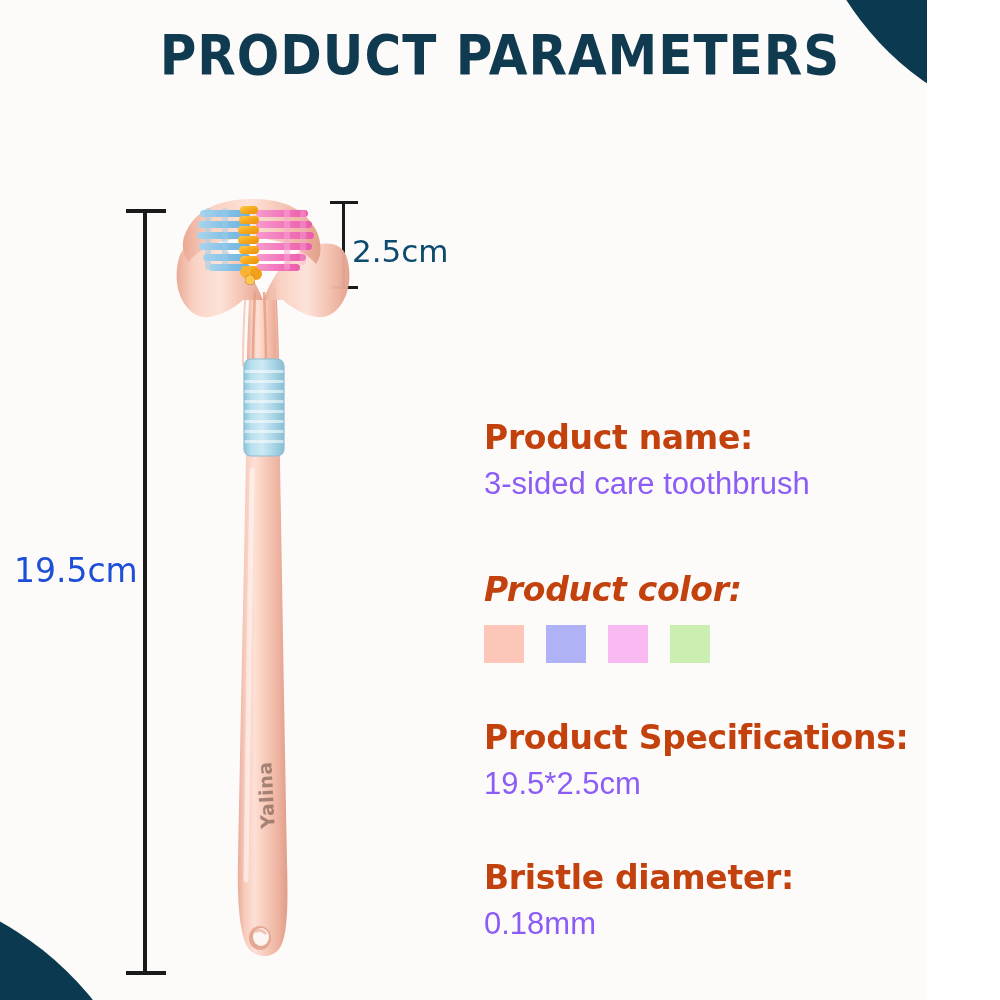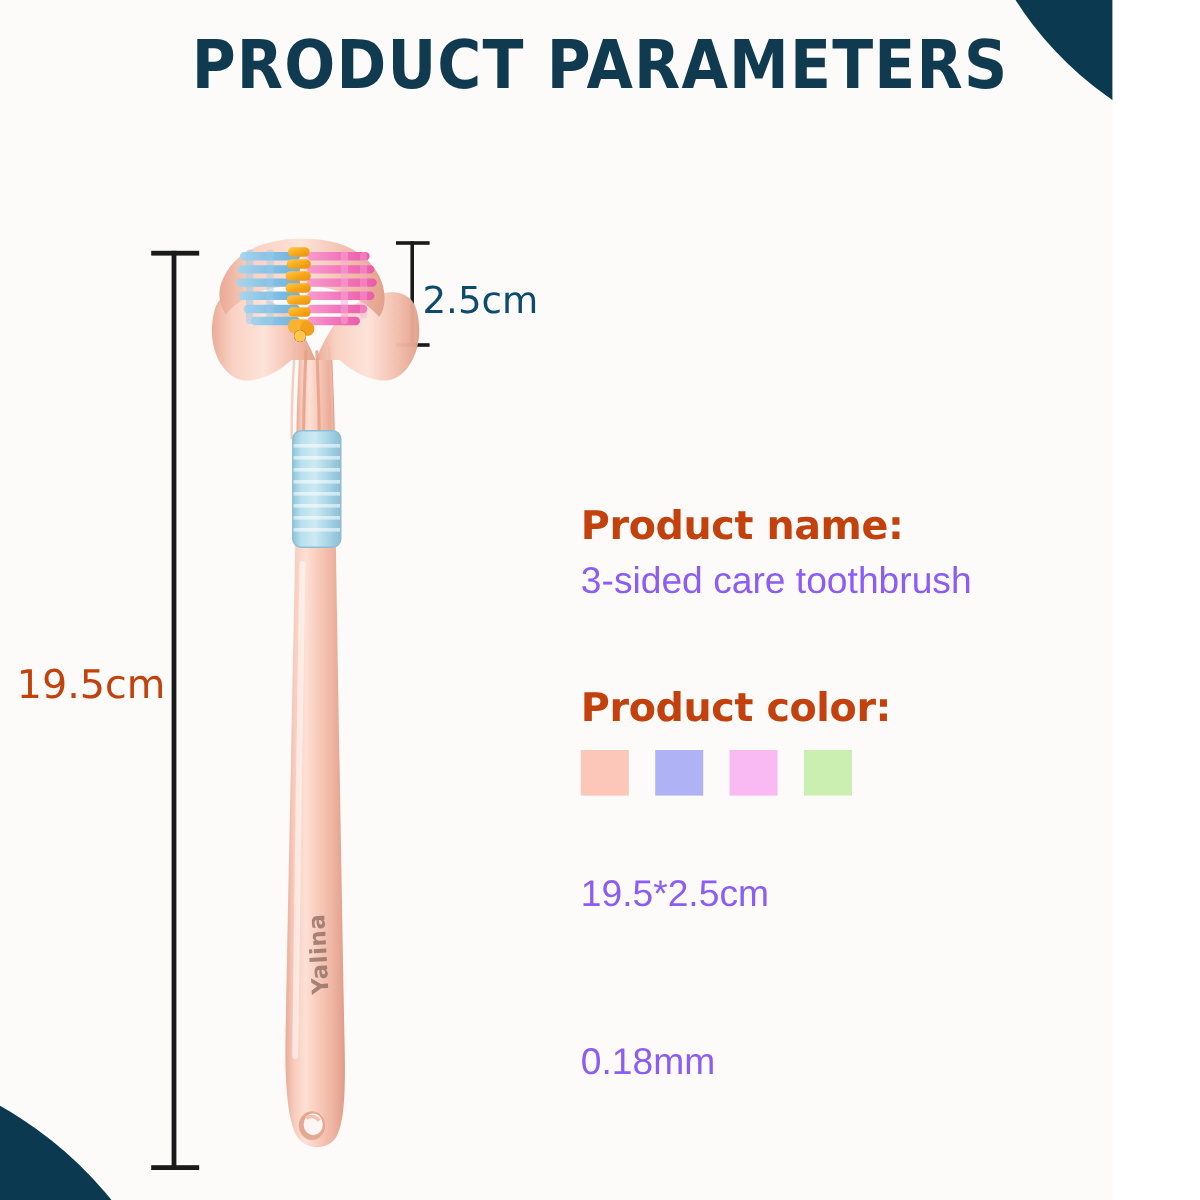--- a/index.html
+++ b/index.html
@@ -73,21 +73,21 @@
     background: #1a1a1a;
   }
   .dim-tick {
     position: absolute;
     background: #1a1a1a;
   }
   .dim-label {
     position: absolute;
     font-family: "DejaVu Sans", sans-serif;
     font-size: 33px;
-    color: #c2410c;
+    color: #1d4ed8;
     white-space: nowrap;
   }
   .dim-label-small {
     position: absolute;
     font-family: "DejaVu Sans", sans-serif;
     font-size: 31px;
     color: #0c4a6e;
     white-space: nowrap;
   }
 
@@ -293,31 +293,33 @@
               transform: rotate(267deg); display:flex; align-items:center; justify-content:center;">
     <span style="font-family:'DejaVu Sans', sans-serif; font-size:19px; font-weight:bold;
                  color:#8a6a60; opacity:0.75; letter-spacing:0.5px;">Yalina</span>
   </div>
 
   <div class="spec-block" style="top:418px;">
     <p class="spec-key">Product name:</p>
     <p class="spec-val">3-sided care toothbrush</p>
   </div>
 
-  <div class="spec-block" style="top:570px;">
+  <div class="spec-block" style="top:570px;font-style:italic;">
     <p class="spec-key">Product color:</p>
     <div class="swatch-row">
       <div class="swatch" style="background: rgb(252, 198, 184);"></div>
       <div class="swatch" style="background: rgb(175, 178, 245);"></div>
       <div class="swatch" style="background: rgb(249, 185, 242);"></div>
       <div class="swatch" style="background: rgb(203, 239, 176);"></div>
     </div>
   </div>
 
   <div class="spec-block" style="top:718px;">
+    <p class="spec-key">Product Specifications:</p>
     <p class="spec-val">19.5*2.5cm</p>
   </div>
 
   <div class="spec-block" style="top:858px;">
+    <p class="spec-key">Bristle diameter:</p>
     <p class="spec-val">0.18mm</p>
   </div>
 
 </div>
 
 </body></html>

